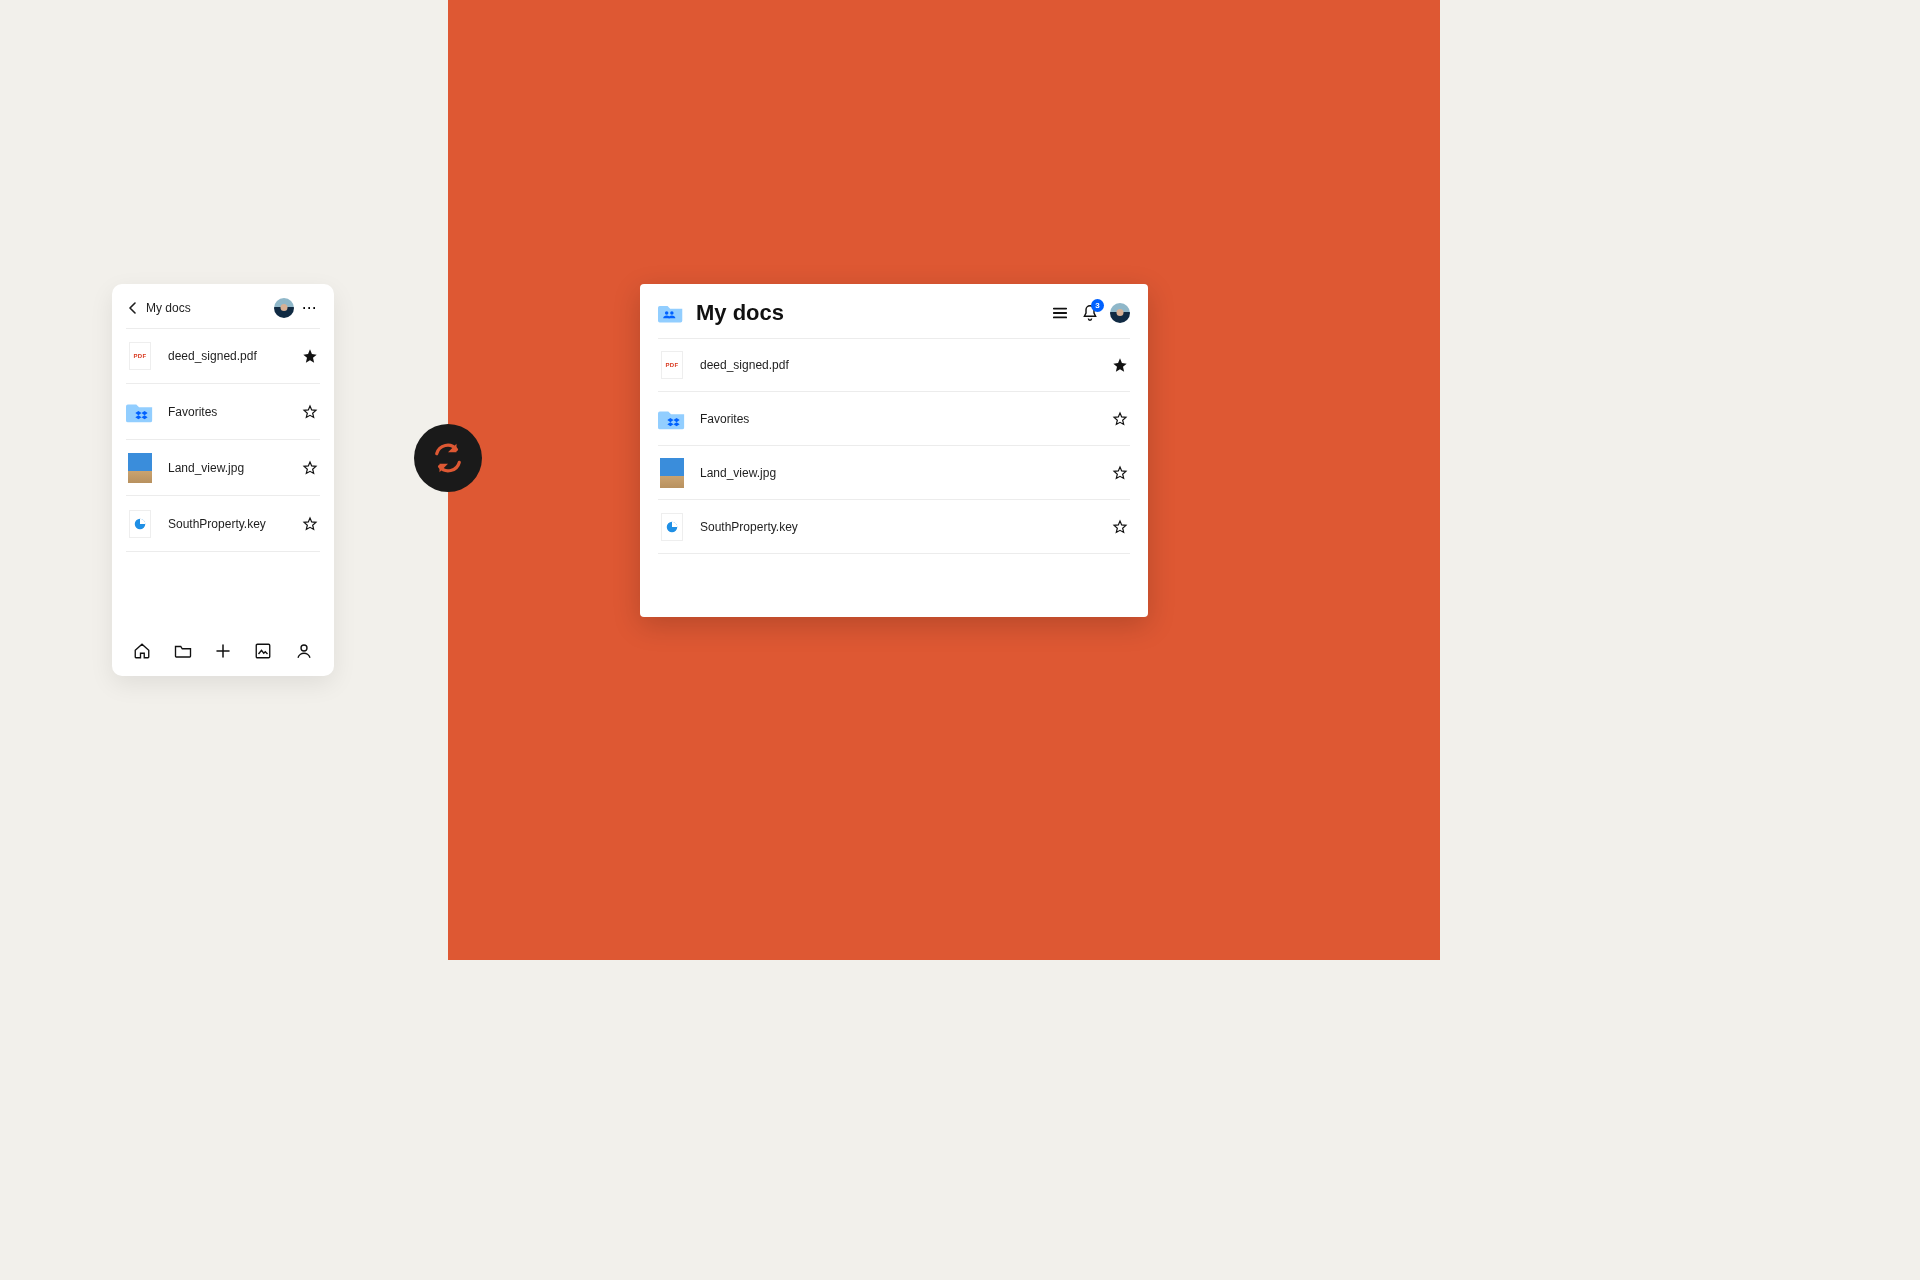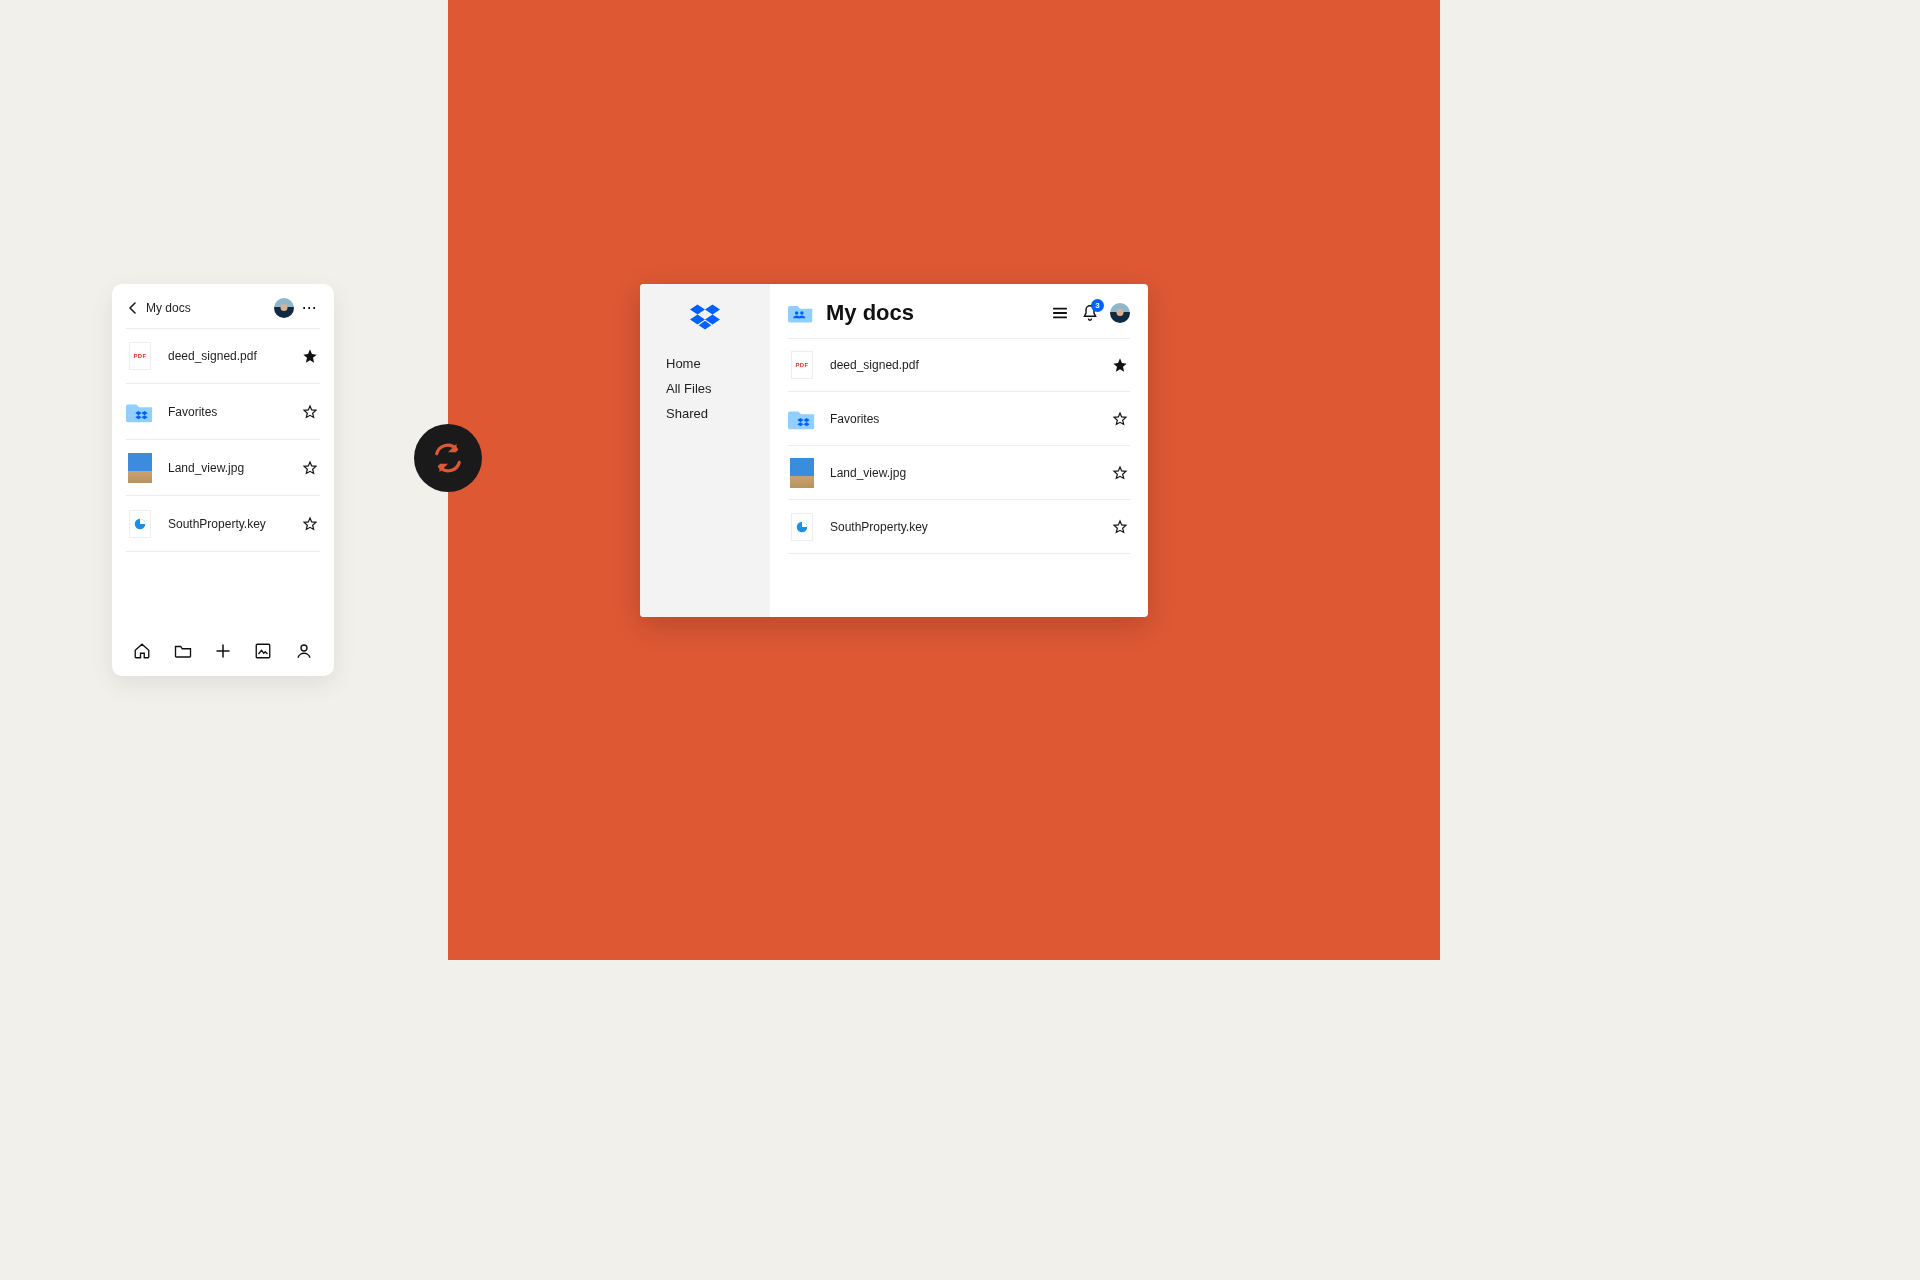--- a/index.html
+++ b/index.html
@@ -268,32 +268,20 @@
 <div class="sync-badge">
   <svg width="34" height="34" viewBox="0 0 24 24">
     <path fill="none" stroke="#de5833" stroke-width="2.2" stroke-linecap="round" d="M4 9a8 8 0 0 1 14-3"></path>
     <path fill="#de5833" d="M18 2v6h-6z"></path>
     <path fill="none" stroke="#de5833" stroke-width="2.2" stroke-linecap="round" d="M20 15a8 8 0 0 1-14 3"></path>
     <path fill="#de5833" d="M6 22v-6h6z"></path>
   </svg>
 </div>
 
 <div class="desktop">
-  <div class="desk-side">
-    <div class="dbx-logo">
-      <svg width="30" height="26" viewBox="0 0 48 40">
-        <path fill="#0061ff" d="M12 0 24 8 12 16 0 8Z M36 0 48 8 36 16 24 8Z M12 16 24 24 12 32 0 24Z M36 16 48 24 36 32 24 24Z M24 26 34 33 24 40 14 33Z"></path>
-      </svg>
-    </div>
-    <div class="side-links">
-      <div class="side-link">Home</div>
-      <div class="side-link">All Files</div>
-      <div class="side-link">Shared</div>
-    </div>
-  </div>
 
   <div class="desk-main">
     <div class="desk-header">
       <div class="folder-ic">
         <svg width="26" height="22" viewBox="0 0 30 24">
             <path fill="#92ceff" d="M2 4h9l3 3h14v14a2 2 0 0 1-2 2H2a2 2 0 0 1-2-2V6a2 2 0 0 1 2-2z"></path>
             <g fill="#0061ff">
               <circle cx="10" cy="12" r="2"></circle>
               <circle cx="16" cy="12" r="2"></circle>
               <path d="M6 18c0-2 2-3 4-3s4 1 4 3z"></path>

